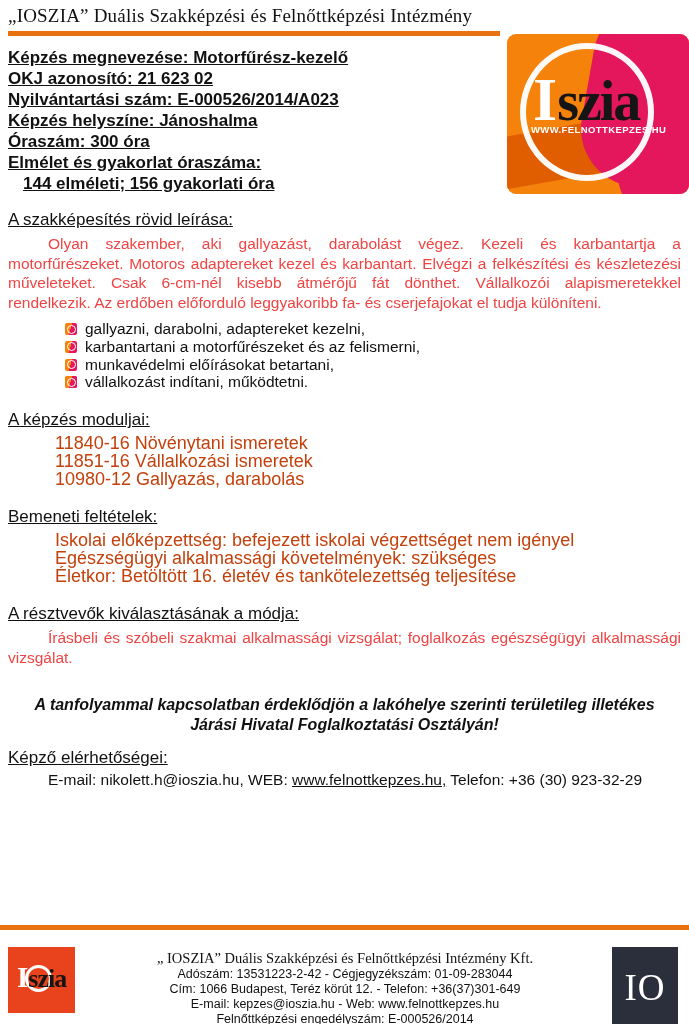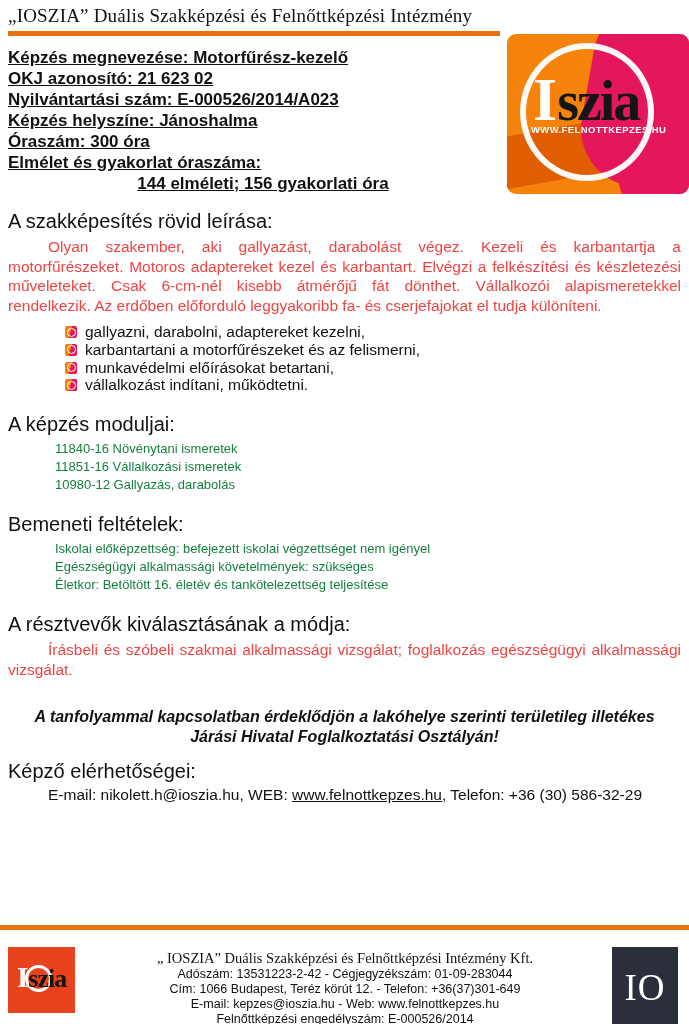--- a/index.html
+++ b/index.html
@@ -13,21 +13,21 @@
 
   
   .doc-title {
     padding:5px 0 0 0; font-family:"Liberation Serif", serif;
     font-size:19px; font-weight:500; letter-spacing:0.2px; color:#111;
   }
   .rule-top { margin-top:4px; width:492px; height:5px; background:#E8720F; }
 
   
   .info { margin-top:11px; font-size:17px; font-weight:bold; line-height:21px; color:#111; width:495px;text-decoration:underline; }
-  .info .indent { padding-left:15px;text-align:center; }
+  .info .indent { padding-left:15px; }
 
   
   .logo {
     position:absolute; top:34px; right:0; width:182px; height:160px;
     background:#F5820A; border-radius:9px; overflow:hidden;
   }
   .logo .swoosh {
     position:absolute; left:-40px; top:94px; width:180px; height:52px;
     background:#E05E00; border-radius:30px 60px 20px 40px; transform:rotate(-10deg);
   }
@@ -48,39 +48,39 @@
   }
   .logo .word .io { color:#fff; font-size:62px; font-weight:600; }
   .logo .word .szia { color:#151515; font-size:56px; font-weight:700; letter-spacing:-2px; }
   .logo .url {
     position:absolute; left:24px; top:90px; color:#fff; font-size:9.5px;
     font-weight:bold; letter-spacing:0.4px;
   }
 
   
   .sec-heading {
-    margin-top:19px; font-size:20px; color:#111;
+    margin-top:19px; font-size:17px; text-decoration:underline; color:#111;
   }
   .para {
     margin-top:4px; font-size:15.5px; line-height:19.5px; text-align:justify;
     text-indent:40px; color:#ef4444;
   }
   .bullets { margin-top:8px; list-style:none; }
   .bullets li {
     position:relative; padding-left:77px; font-size:15.5px; line-height:17.8px; color:#111;
   }
   .mini-logo {
     position:absolute; left:57px; top:3px; width:12px; height:12px; border-radius:2px;
     background:linear-gradient(105deg, #F5820A 46%, #E4175C 46%);
   }
   .mini-logo::after {
     content:""; position:absolute; inset:1.5px; border:1.5px solid #fff; border-radius:50%;
   }
   .plain-list { margin-top:4px; list-style:none; }
-  .plain-list li { padding-left:47px; font-size:13px; line-height:18px; color:#15803d; }
+  .plain-list li { padding-left:47px; font-size:18px; line-height:18px; color:#c2410c; }
 
   
   .notice {
     margin-top:28px; font-size:16px; font-weight:bold; font-style:italic;
     text-align:center; line-height:19.5px; color:#111; padding:0 16px;
   }
 
   
   .contact-line { margin-top:3px; padding-left:40px; font-size:15.5px; color:#111; }
   .contact-line .web { text-decoration:underline; color:#111; cursor:pointer; }
@@ -166,21 +166,21 @@
       <li>Életkor: Betöltött 16. életév és tankötelezettség teljesítése</li>
     </ul>
 
     <div class="sec-heading">A résztvevők kiválasztásának a módja:</div>
     <p class="para">Írásbeli és szóbeli szakmai alkalmassági vizsgálat; foglalkozás egészségügyi alkalmassági vizsgálat.</p>
 
     <div class="notice">A tanfolyammal kapcsolatban érdeklődjön a lakóhelye szerinti területileg illetékes Járási Hivatal Foglalkoztatási Osztályán!</div>
 
     <div class="sec-heading" style="margin-top:14px">Képző elérhetőségei:</div>
     <div class="contact-line">
-      <span>E-mail: nikolett.h@ioszia.hu, WEB: </span><span class="web">www.felnottkepzes.hu,</span><span> Telefon: +36 (30) 586-32-29</span>
+      <span>E-mail: nikolett.h@ioszia.hu, WEB: </span><span class="web">www.felnottkepzes.hu,</span><span> Telefon: +36 (30) 923-32-29</span>
     </div>
   </div>
 
   <div class="rule-bottom"></div>
 
   <div class="footer-logo-left">
     <div class="ring"></div>
     <div class="word">
       <span class="i">I</span><span class="szia">szia</span>
     </div>

